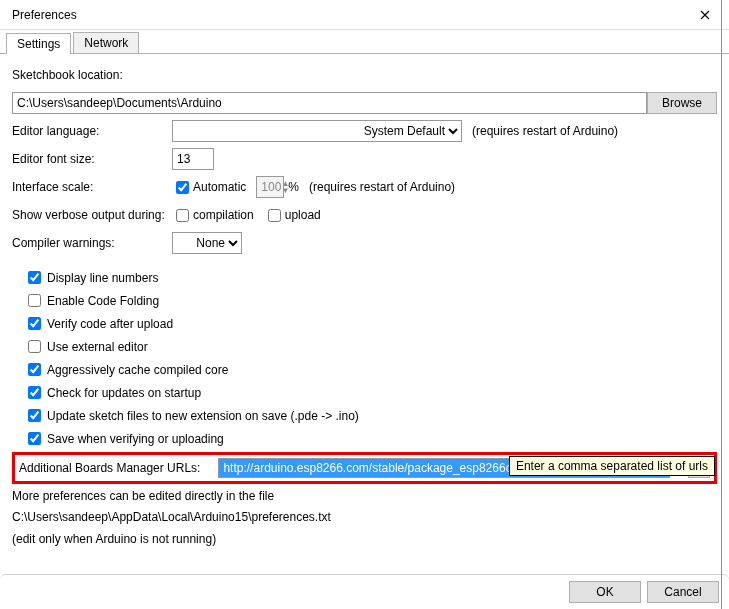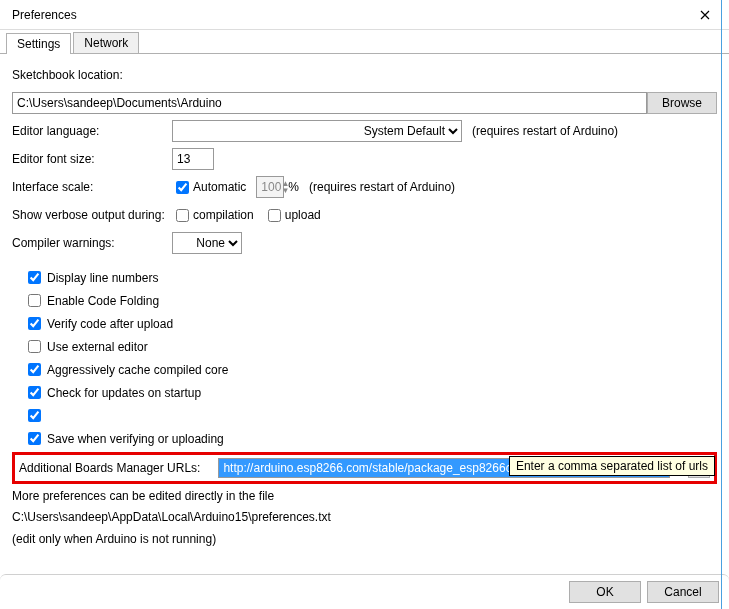--- a/index.html
+++ b/index.html
@@ -252,20 +252,21 @@
   <div class="cb-row">
       <input type="checkbox" checked="" style="">
       <span>Aggressively cache compiled core</span>
     </div>
   <div class="cb-row">
       <input type="checkbox" checked="" style="">
       <span>Check for updates on startup</span>
     </div>
   <div class="cb-row">
       <input type="checkbox" checked="" style="">
+      <span>Update sketch files to new extension on save (.pde -&gt; .ino)</span>
     </div>
   <div class="cb-row">
       <input type="checkbox" checked="" style="">
       <span>Save when verifying or uploading</span>
     </div>
 
   <div class="highlight-box">
     <span class="label">Additional Boards Manager URLs:</span>
     <input type="text" class="url-input" value="http://arduino.esp8266.com/stable/package_esp8266com_index.json" style="">
     <div class="icon-btn">

